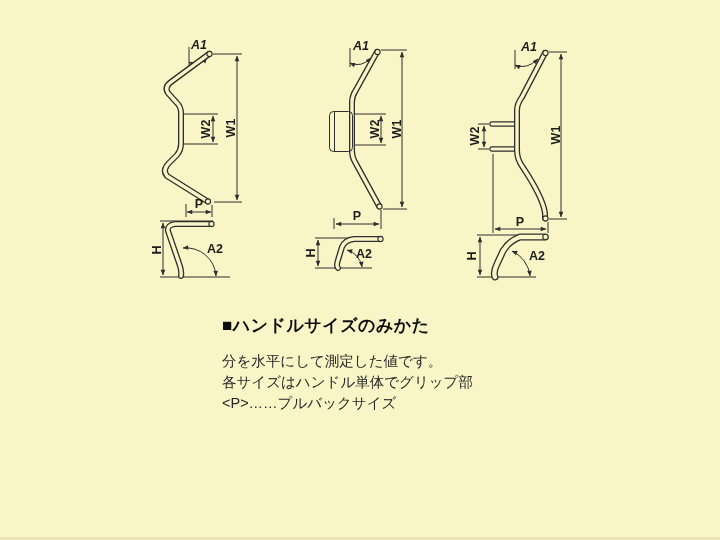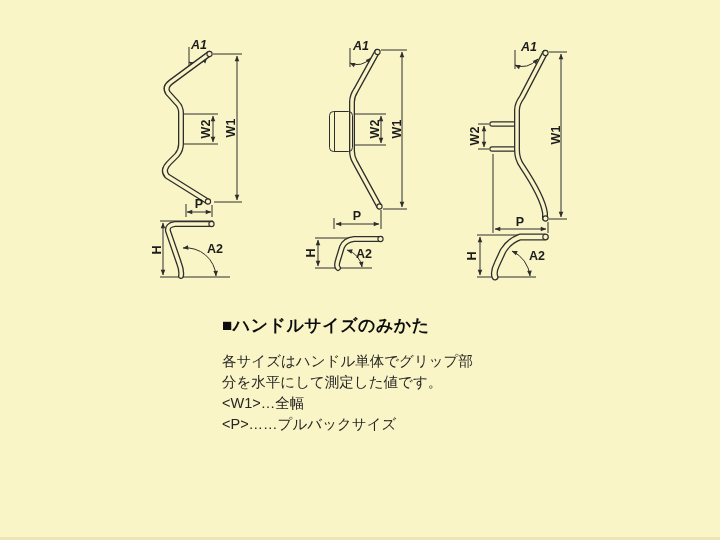--- a/index.html
+++ b/index.html
@@ -164,19 +164,18 @@
       <circle class="end" cx="545.5" cy="237" r="2.7"></circle>
       <text class="lbl" x="471" y="260.5" text-anchor="middle" transform="rotate(-90 471 256)">H</text>
       <text class="lbl" x="537" y="260" text-anchor="middle">A2</text>
     </g>
   </g>
 </svg>
 
 <div class="section-title">■ハンドルサイズのみかた</div>
 
 <div class="legend">
+  <div>分を水平にして測定した値です。</div>
   <div>各サイズはハンドル単体でグリップ部</div>
-  <div>分を水平にして測定した値です。</div>
-  <div>&lt;W1&gt;…全幅</div>
   <div>&lt;P&gt;……プルバックサイズ</div>
 </div>
 
 <div class="bottom-edge"></div>
 
 </body></html>

